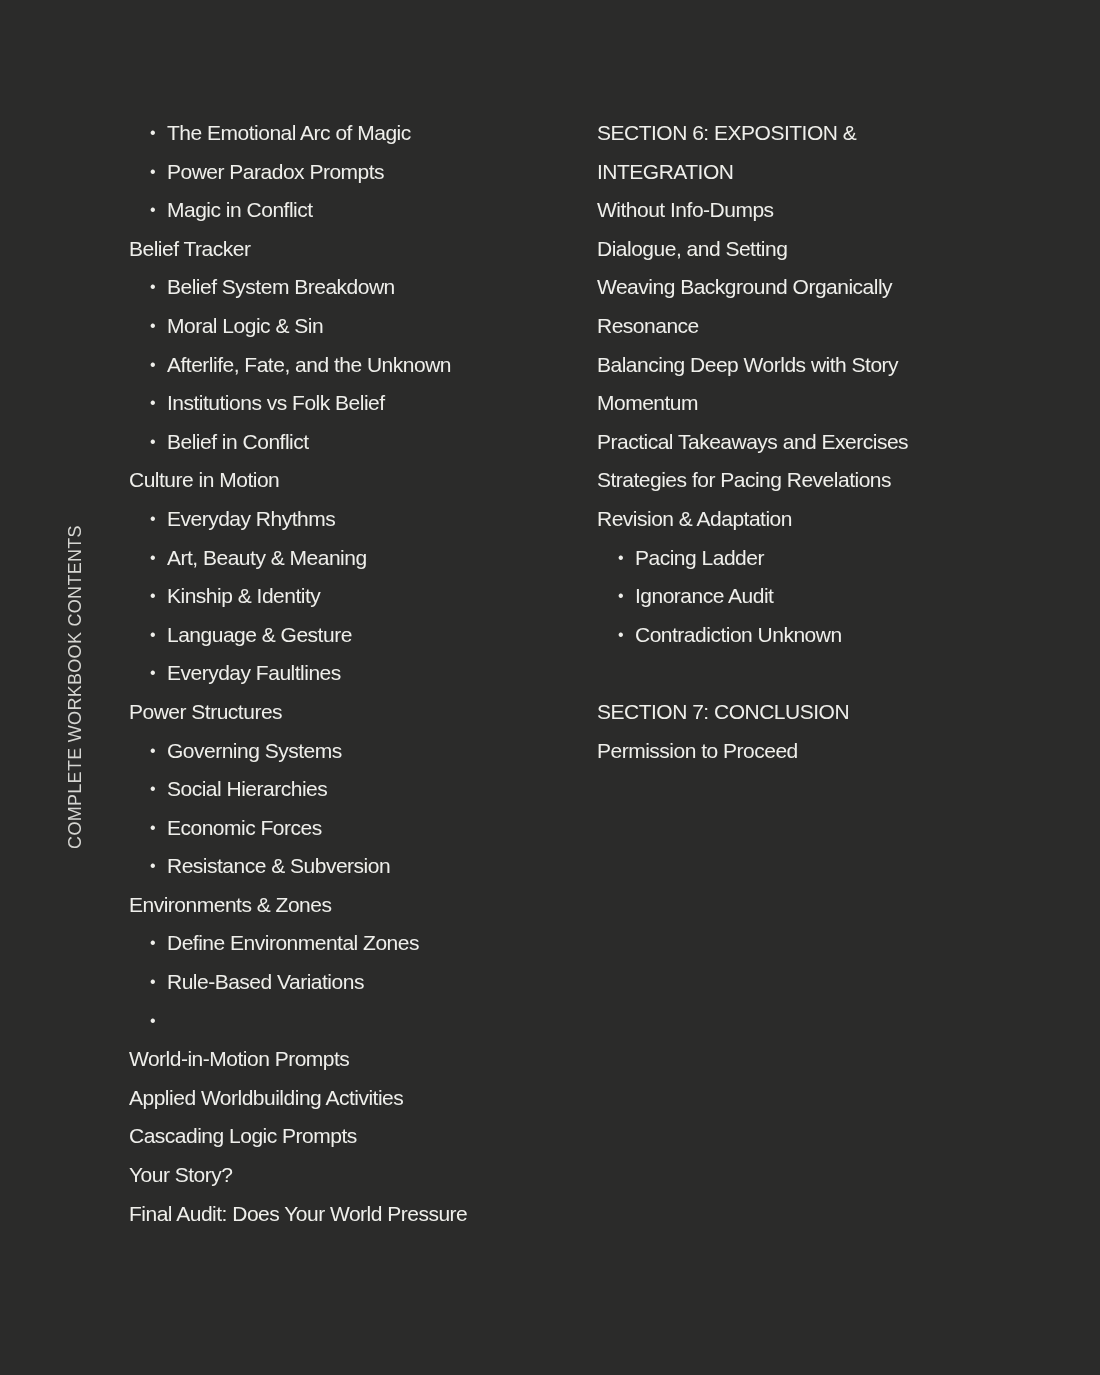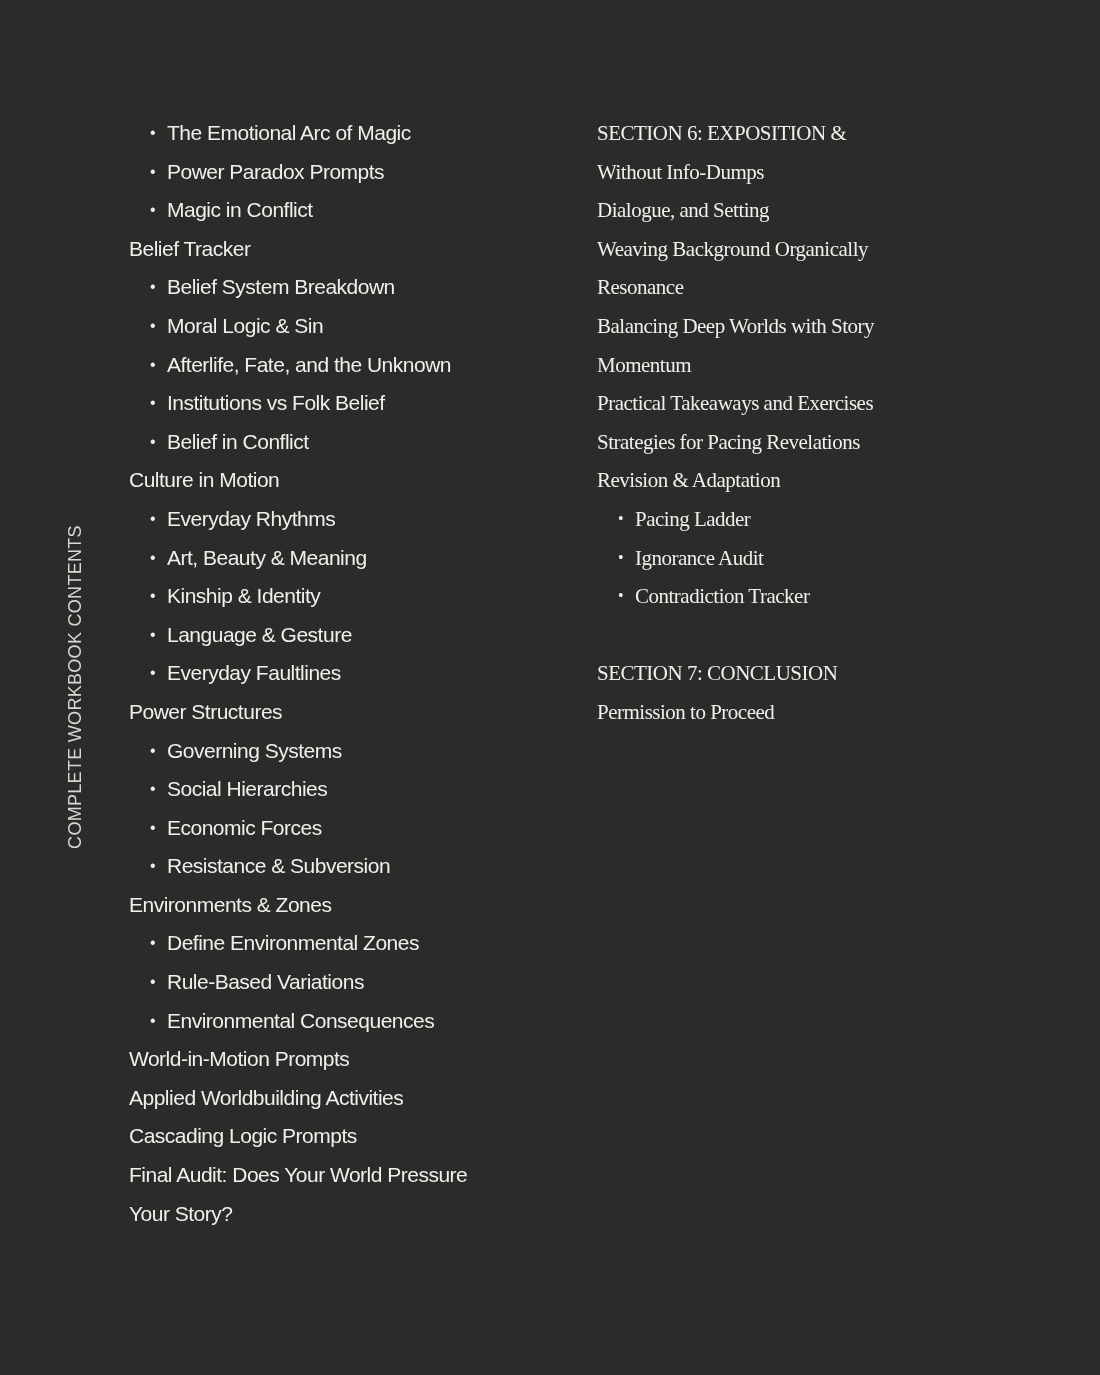--- a/index.html
+++ b/index.html
@@ -23,21 +23,21 @@
       white-space: nowrap;
       font-size: 18px;
       letter-spacing: 0.3px;
       color: #d6d6d2;
     }
     .col {
       position: absolute;
       top: 114px;
     }
     .col-left { left: 129px; width: 440px; }
-    .col-right { left: 597px; width: 420px; font-family: Liberation Serif, serif; }
+    .col-right { left: 597px; width: 420px; }
     .line {
       font-size: 21px;
       line-height: 38.6px;
       height: 38.6px;
       white-space: nowrap;
       letter-spacing: -0.5px;
     }
     .line.sub {
       padding-left: 38px;
       position: relative;
@@ -72,37 +72,38 @@
     <div class="line sub"><span class="bullet">•</span><span>Language &amp; Gesture</span></div>
     <div class="line sub"><span class="bullet">•</span><span>Everyday Faultlines</span></div>
     <div class="line"><span>Power Structures</span></div>
     <div class="line sub"><span class="bullet">•</span><span>Governing Systems</span></div>
     <div class="line sub"><span class="bullet">•</span><span>Social Hierarchies</span></div>
     <div class="line sub"><span class="bullet">•</span><span>Economic Forces</span></div>
     <div class="line sub"><span class="bullet">•</span><span>Resistance &amp; Subversion</span></div>
     <div class="line"><span>Environments &amp; Zones</span></div>
     <div class="line sub"><span class="bullet">•</span><span>Define Environmental Zones</span></div>
     <div class="line sub"><span class="bullet">•</span><span>Rule-Based Variations</span></div>
-    <div class="line sub"><span class="bullet">•</span><span>Environmental Consequences</span></div>
+    <div class="line sub"><span class="bullet">•</span></div>
     <div class="line"><span>World-in-Motion Prompts</span></div>
     <div class="line"><span>Applied Worldbuilding Activities</span></div>
     <div class="line"><span>Cascading Logic Prompts</span></div>
+    <div class="line"><span>Your Story?</span></div>
     <div class="line"><span>Final Audit: Does Your World Pressure</span></div>
-    <div class="line"><span>Your Story?</span></div>
   </div>
 <div class="col col-right" id="right-col">
     <div class="line"><span>SECTION 6: EXPOSITION &amp;</span></div>
+    <div class="line"><span>INTEGRATION</span></div>
     <div class="line"><span>Without Info-Dumps</span></div>
     <div class="line"><span>Dialogue, and Setting</span></div>
     <div class="line"><span>Weaving Background Organically</span></div>
     <div class="line"><span>Resonance</span></div>
     <div class="line"><span>Balancing Deep Worlds with Story</span></div>
     <div class="line"><span>Momentum</span></div>
     <div class="line"><span>Practical Takeaways and Exercises</span></div>
     <div class="line"><span>Strategies for Pacing Revelations</span></div>
     <div class="line"><span>Revision &amp; Adaptation</span></div>
     <div class="line sub"><span class="bullet">•</span><span>Pacing Ladder</span></div>
     <div class="line sub"><span class="bullet">•</span><span>Ignorance Audit</span></div>
-    <div class="line sub"><span class="bullet">•</span><span>Contradiction Tracker</span></div>
+    <div class="line sub"><span class="bullet">•</span><span>Contradiction Unknown</span></div>
     <div class="spacer"></div>
     <div class="line"><span>SECTION 7: CONCLUSION</span></div>
     <div class="line"><span>Permission to Proceed</span></div>
   </div>
 
 </body></html>

